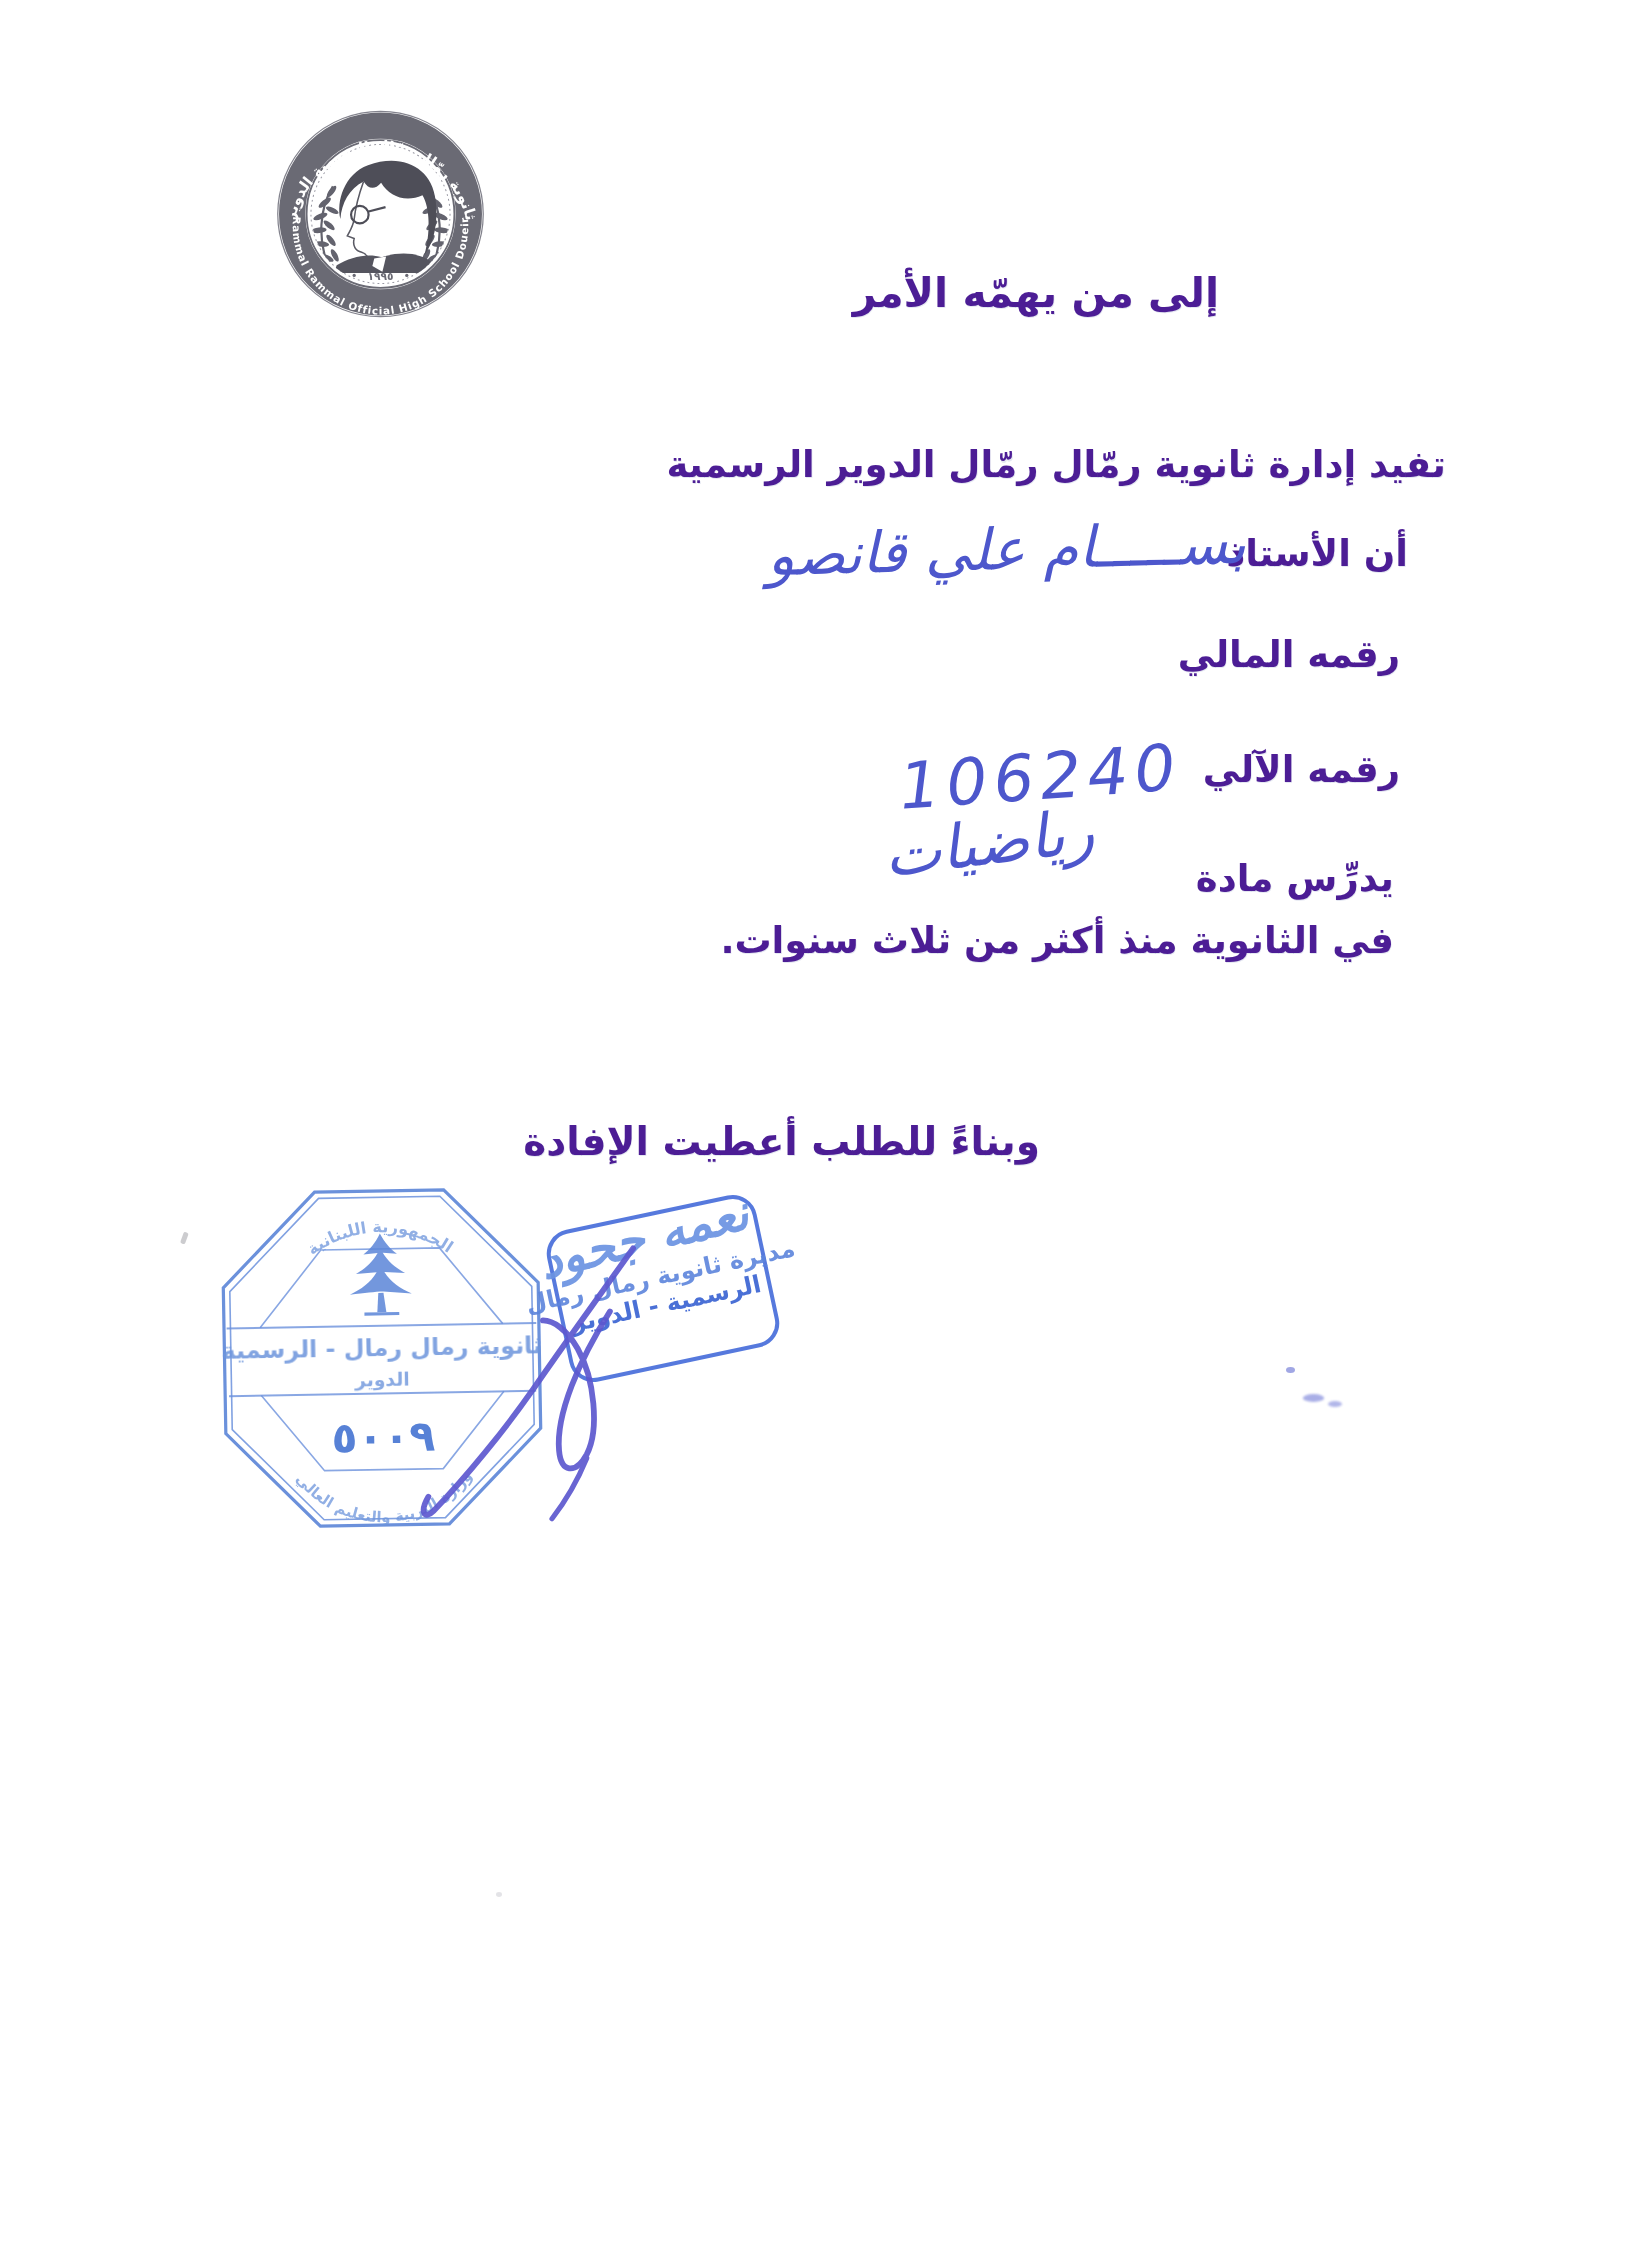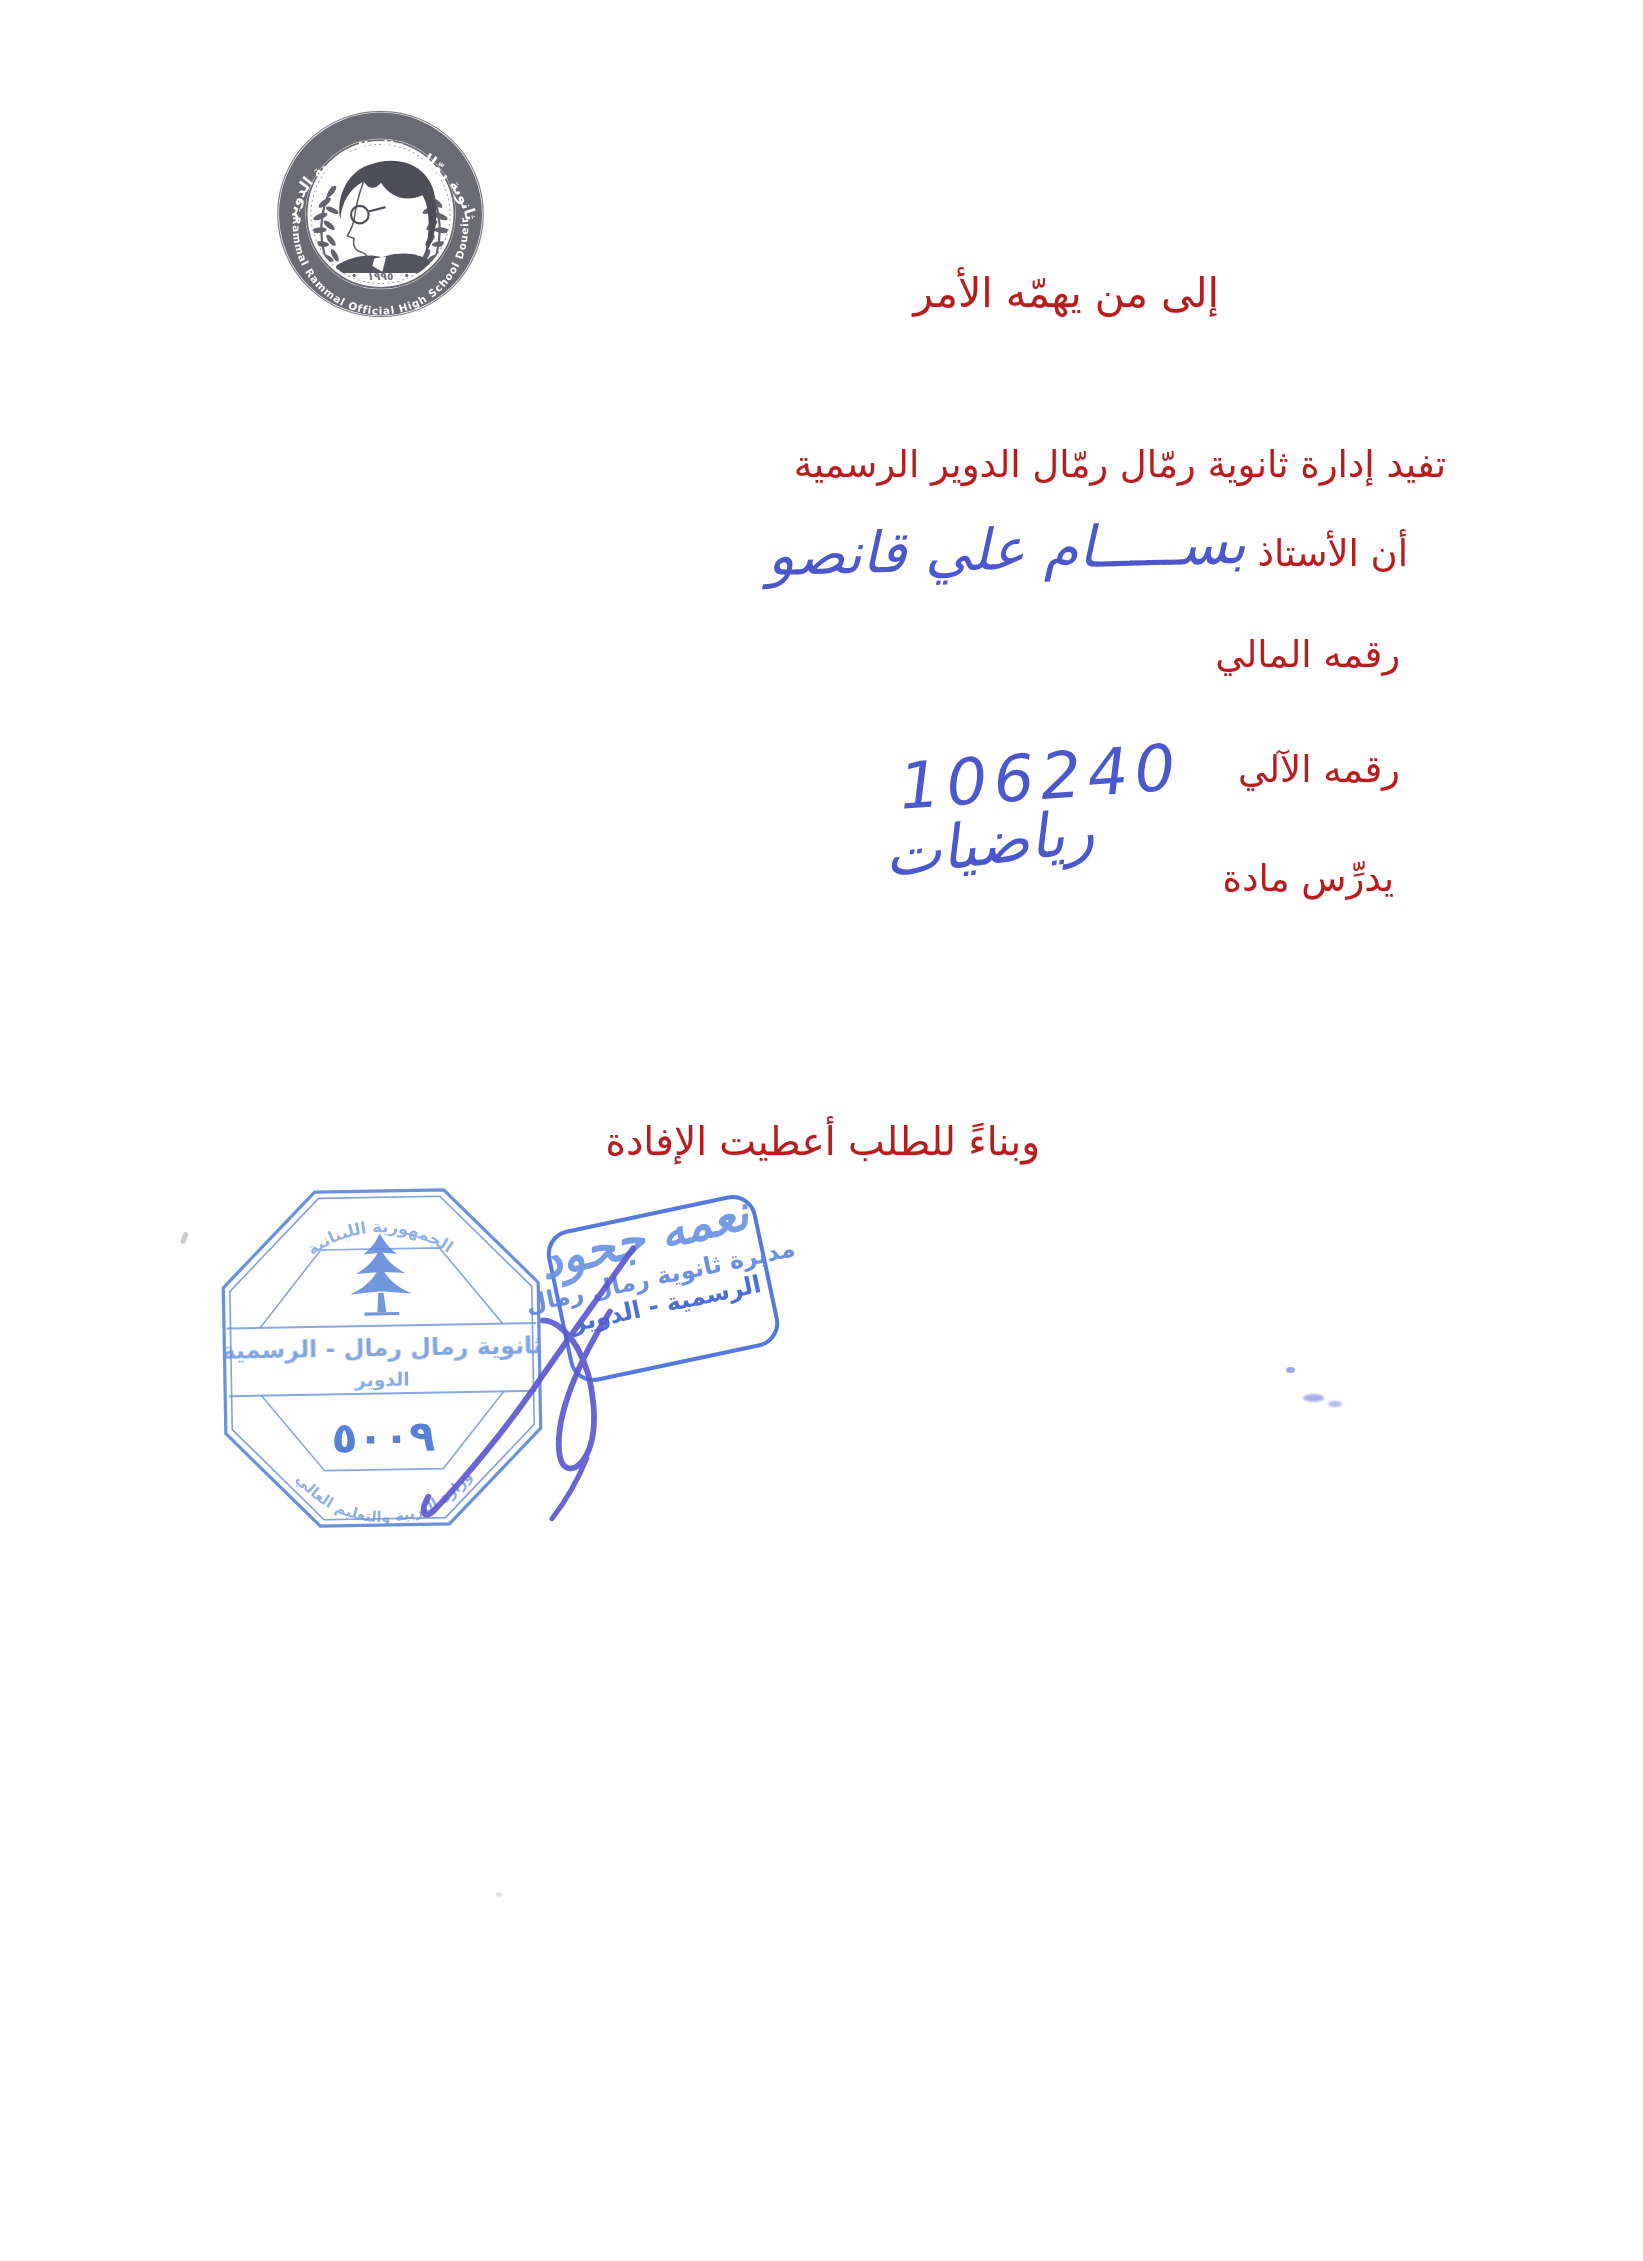--- a/index.html
+++ b/index.html
@@ -6,22 +6,22 @@
   .page{
     position:relative;
     width:1644px;height:2261px;
     background:#ffffff;
     overflow:hidden;
     font-family:"DejaVu Sans", sans-serif;
   }
   .ar{direction:rtl;unicode-bidi:embed;}
   .printed{
     position:absolute;
-    color:#b91c1c;
-    font-weight:400;
+    color:#4c1d95;
+    font-weight:700;
     white-space:nowrap;
     text-shadow:0.6px 1.3px 0 rgba(90,105,170,0.16);
   }
   .hand{
     position:absolute;
     color:#4d57cc;
     font-style:italic;
     white-space:nowrap;
   }
   .heading{font-size:41px;}
@@ -121,20 +121,21 @@
   <div class="hand ar" style="right:398px;top:516px;font-size:57px;transform:rotate(-1.5deg);">بســـــام علي قانصو</div>
 
   <div class="printed ar body-line" style="right:244px;top:633px;">رقمه المالي</div>
 
   <div class="printed ar body-line" style="right:244px;top:748px;">رقمه الآلي</div>
   <div class="hand" style="left:899px;top:740px;font-size:64px;letter-spacing:6.4px;transform:rotate(-4deg);">106240</div>
 
   <div class="printed ar body-line" style="right:250px;top:828px;margin-top:29px;">يدرِّس مادة</div>
   <div class="hand ar" style="left:883px;top:807px;font-size:61px;letter-spacing:2.6px;transform:rotate(-7deg);">رياضيات</div>
 
+  <div class="printed ar body-line" style="right:250px;top:919px;">في الثانوية منذ أكثر من ثلاث سنوات.</div>
 
   <div class="printed ar closing-line" style="right:604px;top:1119px;">وبناءً للطلب أعطيت الإفادة</div>
 
   <svg style="position:absolute;left:219px;top:1187px;transform:rotate(-1deg);z-index:3;" width="326" height="342" viewBox="0 0 500 530">
     <defs>
       <path id="octArcTop" d="M 72,268 A 179,179 0 1 1 428,268" fill="none"></path>
       <path id="octArcBottom" d="M 86,300 A 171,171 0 1 0 414,300" fill="none"></path>
     </defs>
     <g stroke="#5b85d8" fill="none" opacity="0.9">
       <polygon points="150,6 350,6 494,152 494,378 350,524 150,524 6,378 6,152" stroke-width="5"></polygon>

